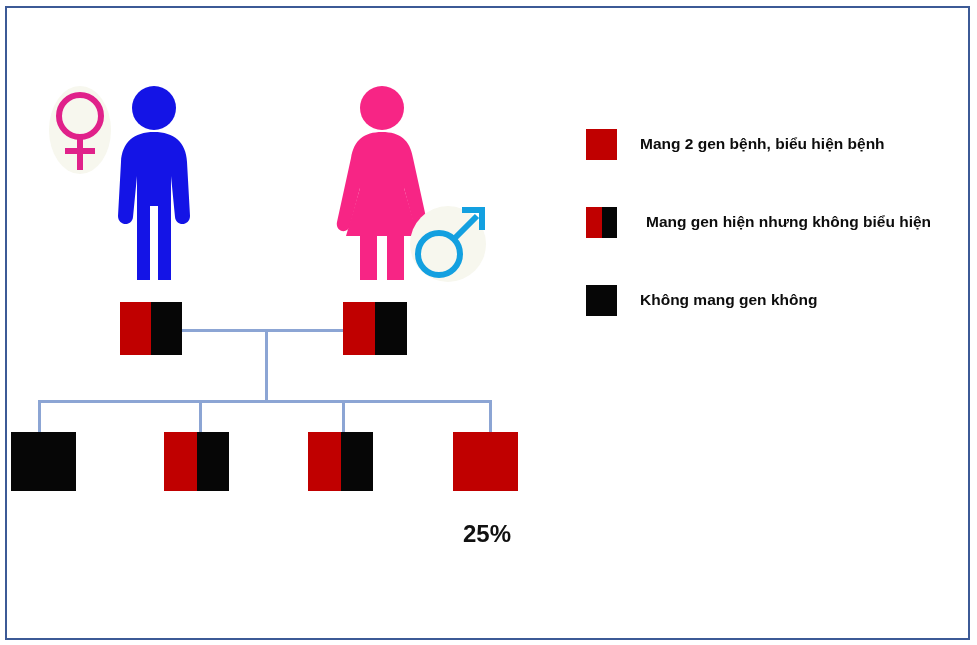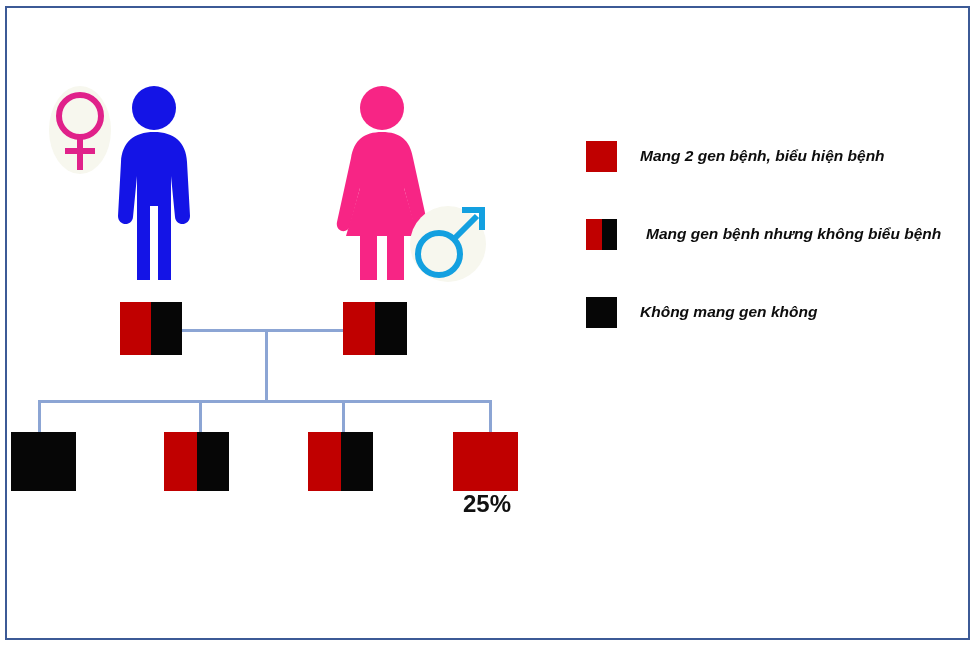--- a/index.html
+++ b/index.html
@@ -54,21 +54,21 @@
     position:absolute;
     font-size:24px;
     font-weight:bold;
     color:#111111;
     letter-spacing:0px;
     font-family:"Liberation Sans", sans-serif;
     white-space:nowrap;
   }
 
   
-  #legend{position:absolute;left:586px;top:140px;width:360px;font-style:italic;}
+  #legend{position:absolute;left:586px;top:128px;width:360px;}
   .legend-row{
     position:relative;
     display:flex;
     align-items:center;
     margin-bottom:46px;
     height:32px;
   }
   .legend-swatch{
     width:31px;height:31px;
     display:flex;
@@ -208,38 +208,38 @@
   <div class="sq" style="left:308px;top:432px;width:65px;height:59px;">
     <div class="half red" style="width:50%;"></div>
     <div class="half black" style="width:50%;"></div>
   </div>
 
   <div class="sq" style="left:453px;top:432px;width:65px;height:59px;">
     <div class="half red" style="width:50%;"></div>
     <div class="half red" style="width:50%;"></div>
   </div>
 
-  <div class="pct" style="left:463px;top:490px;">25%</div>
+  <div class="pct" style="left:463px;top:520px;">25%</div>
 
   <div id="legend">
 
     <div class="legend-row">
       <div class="legend-swatch">
         <div class="half red" style="width:50%;"></div>
         <div class="half red" style="width:50%;"></div>
       </div>
       <div class="legend-label">Mang 2 gen bệnh, biểu hiện bệnh</div>
     </div>
 
     <div class="legend-row indented">
       <div class="legend-swatch">
         <div class="half red" style="width:50%;"></div>
         <div class="half black" style="width:50%;"></div>
       </div>
-      <div class="legend-label">Mang gen bệnh nhưng không biểu bệnh</div>
+      <div class="legend-label">Mang gen hiện nhưng không biểu hiện</div>
     </div>
 
     <div class="legend-row">
       <div class="legend-swatch">
         <div class="half black" style="width:50%;"></div>
         <div class="half black" style="width:50%;"></div>
       </div>
       <div class="legend-label">Không mang gen không</div>
     </div>
 

